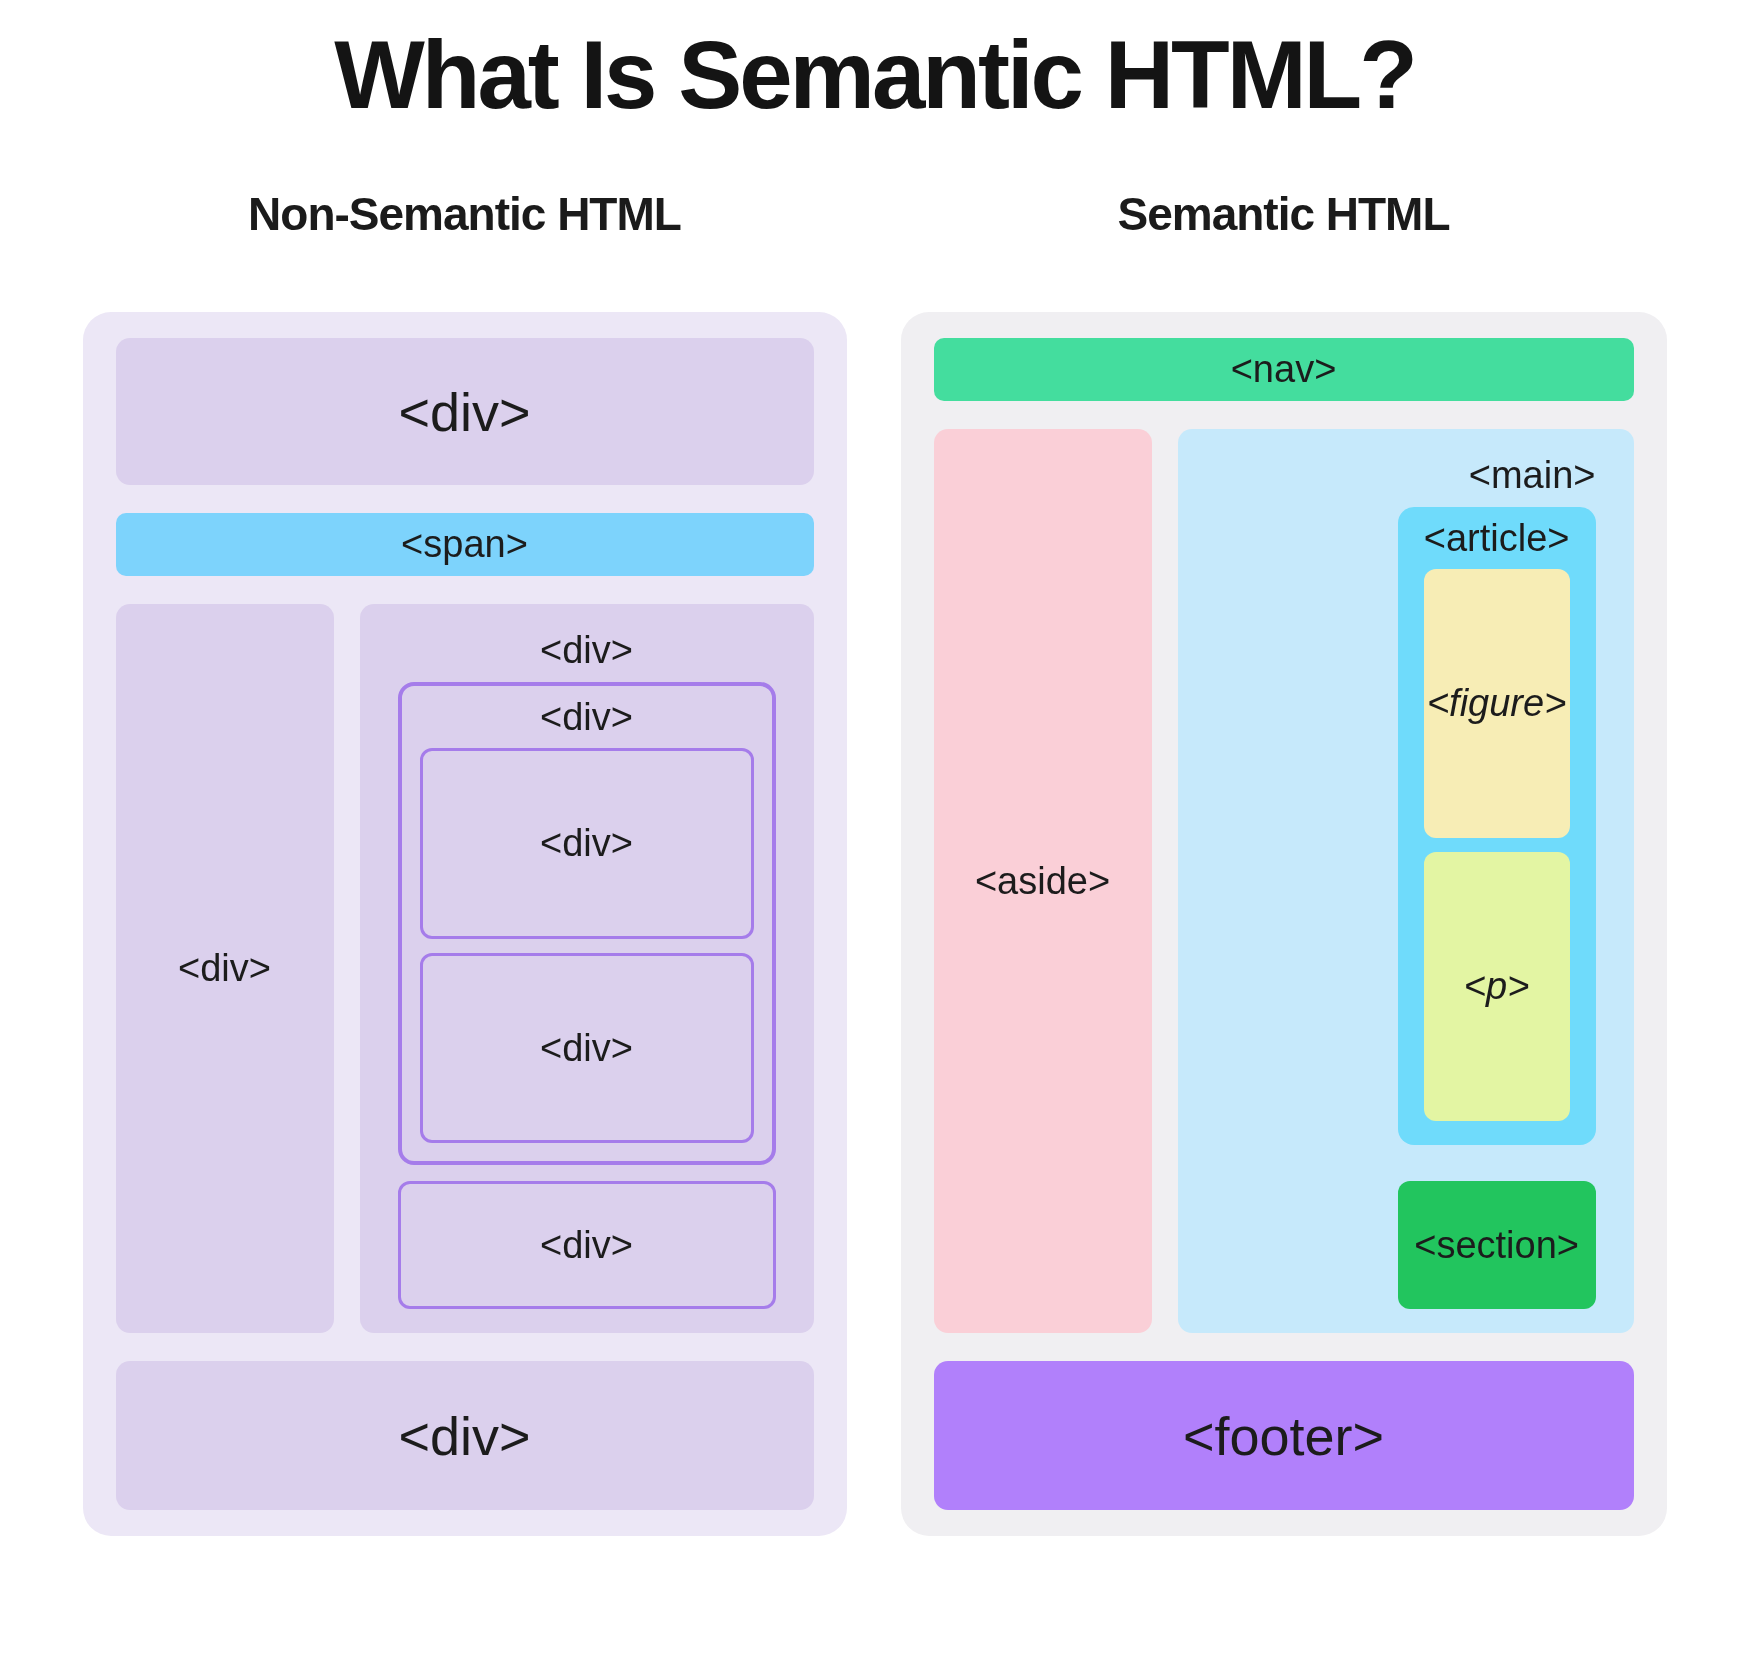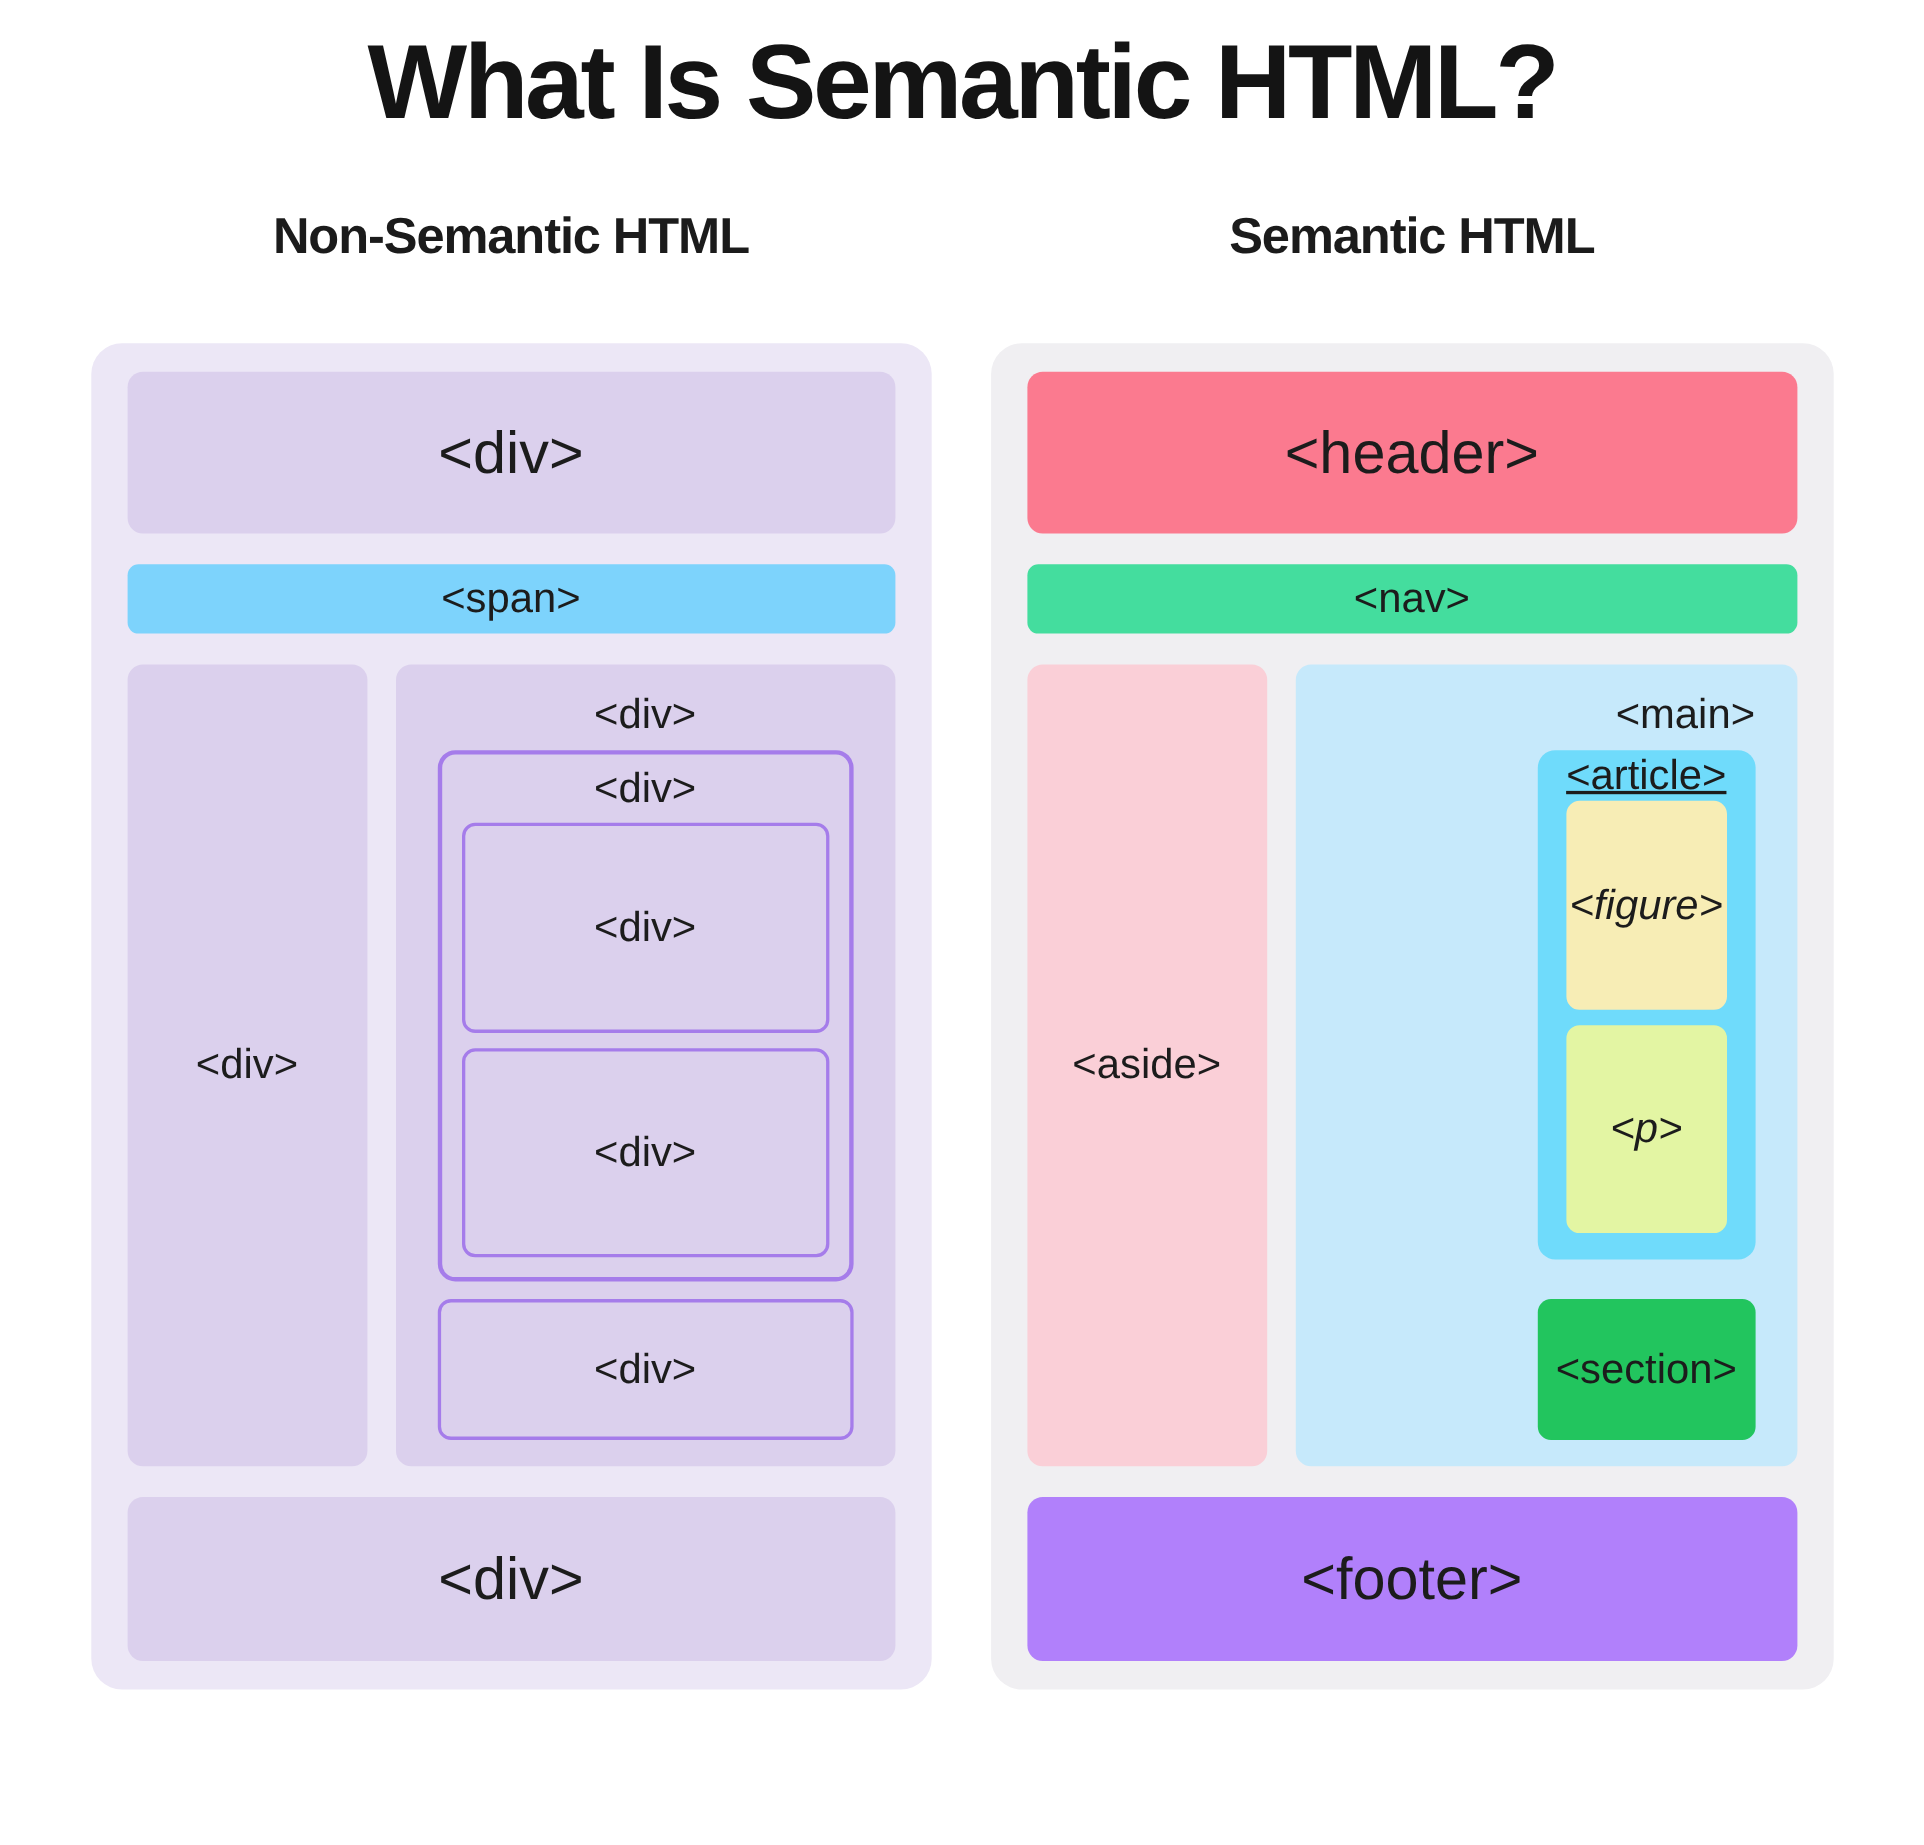--- a/index.html
+++ b/index.html
@@ -125,21 +125,21 @@
   }
   .article-box {
     flex: 1;
     border-radius: 16px;
     display: flex;
     flex-direction: column;
     padding: 0 26px 24px;
     box-sizing: border-box;
     min-height: 0;
   }
-  .article-box .mid-label { height: 46px; text-decoration: underline; }
+  .article-box .mid-label { height: 62px; }
   .leaf {
     flex: 1;
     border-radius: 12px;
     font-size: 38px;
     font-style: italic;
   }
 </style>
 </head>
 <body>
 
@@ -180,21 +180,20 @@
 
         <div class="tagbox row-bottom" style="background-color: rgb(219, 208, 237);">&lt;div&gt;</div>
       </div>
     </div>
 
     <div class="col col-right">
       <div class="col-heading">Semantic HTML</div>
 
       <div class="panel" style="background-color: rgb(240, 239, 242);">
 
-        <div class="tagbox row-top" style="background-color: rgb(251, 122, 143);">&lt;header&gt;</div>
 
         <div class="tagbox row-bar" style="background-color: rgb(68, 221, 158);">&lt;nav&gt;</div>
 
         <div class="row-mid">
 
           <div class="tagbox side-col" style="background-color: rgb(250, 207, 215);">&lt;aside&gt;</div>
 
           <div class="mid-container" style="background-color: rgb(198, 233, 251); align-items: flex-end;">
             <div class="mid-label">&lt;main&gt;</div>
 

